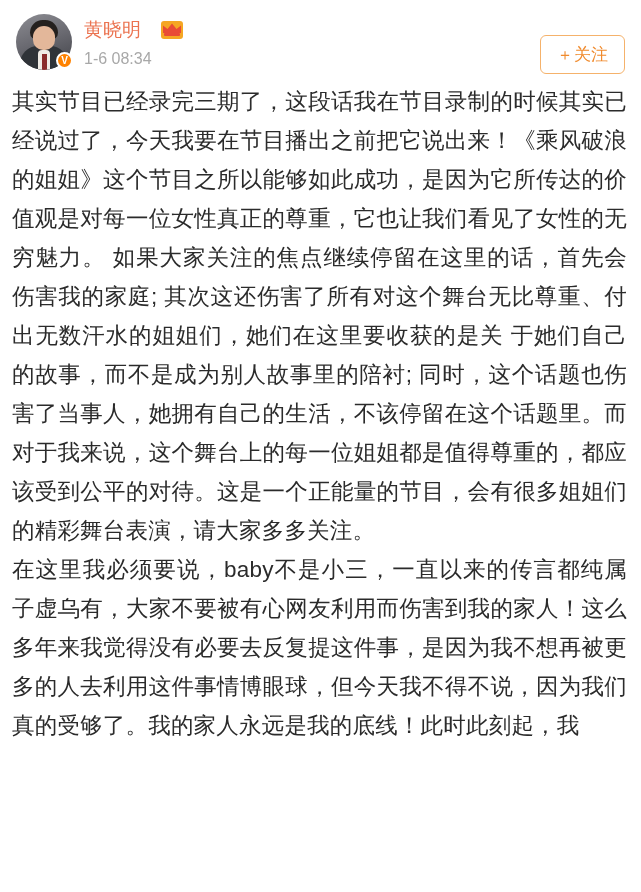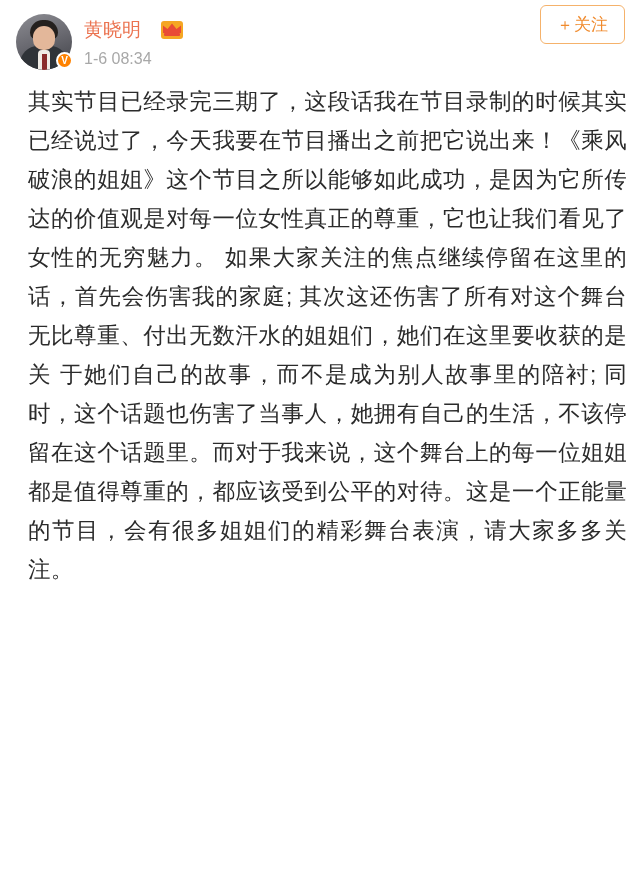--- a/index.html
+++ b/index.html
@@ -150,38 +150,38 @@
   }
   .timestamp {
     margin-top: 7px;
     color: #a8a8a8;
     font-size: 16px;
     line-height: 20px;
   }
   .follow-btn {
     position: absolute;
     right: 16px;
-    top: 5px;
+    top: 35px;
     border: 1px solid #f5b26b;
     color: #f08a2c;
     background: #ffffff;
     border-radius: 6px;
     font-size: 17px;
     line-height: 1;
     padding: 10px 16px;
     cursor: pointer;
     white-space: nowrap;
     font-family: "Liberation Sans", sans-serif;
   }
   .follow-btn .plus {
     font-size: 16px;
     margin-right: 1px;
   }
   .content {
-    padding: 6px 14px 0 28px;
+    padding: 6px 14px 0 12px;
     box-sizing: border-box;
   }
   .content p {
     margin: 0;
     font-size: 22.5px;
     line-height: 39px;
     color: #2b2b2b;
     letter-spacing: 0.2px;
     text-align: justify;
     text-justify: inter-character;
@@ -216,15 +216,16 @@
       </div>
       <div class="timestamp">1-6 08:34</div>
     </div>
 
     <button class="follow-btn"><span class="plus">＋</span><span>关注</span></button>
 
   </div>
 
   <div class="content">
     <p>其实节目已经录完三期了，这段话我在节目录制的时候其实已经说过了，今天我要在节目播出之前把它说出来！《乘风破浪的姐姐》这个节目之所以能够如此成功，是因为它所传达的价值观是对每一位女性真正的尊重，它也让我们看见了女性的无穷魅力。 如果大家关注的焦点继续停留在这里的话，首先会伤害我的家庭; 其次这还伤害了所有对这个舞台无比尊重、付出无数汗水的姐姐们，她们在这里要收获的是关 于她们自己的故事，而不是成为别人故事里的陪衬; 同时，这个话题也伤害了当事人，她拥有自己的生活，不该停留在这个话题里。而对于我来说，这个舞台上的每一位姐姐都是值得尊重的，都应该受到公平的对待。这是一个正能量的节目，会有很多姐姐们的精彩舞台表演，请大家多多关注。</p>
+    <p>在这里我必须要说，baby不是小三，一直以来的传言都纯属子虚乌有，大家不要被有心网友利用而伤害到我的家人！这么多年来我觉得没有必要去反复提这件事，是因为我不想再被更多的人去利用这件事情博眼球，但今天我不得不说，因为我们真的受够了。我的家人永远是我的底线！此时此刻起，我</p>
   </div>
 
 </div>
 
 </body></html>

